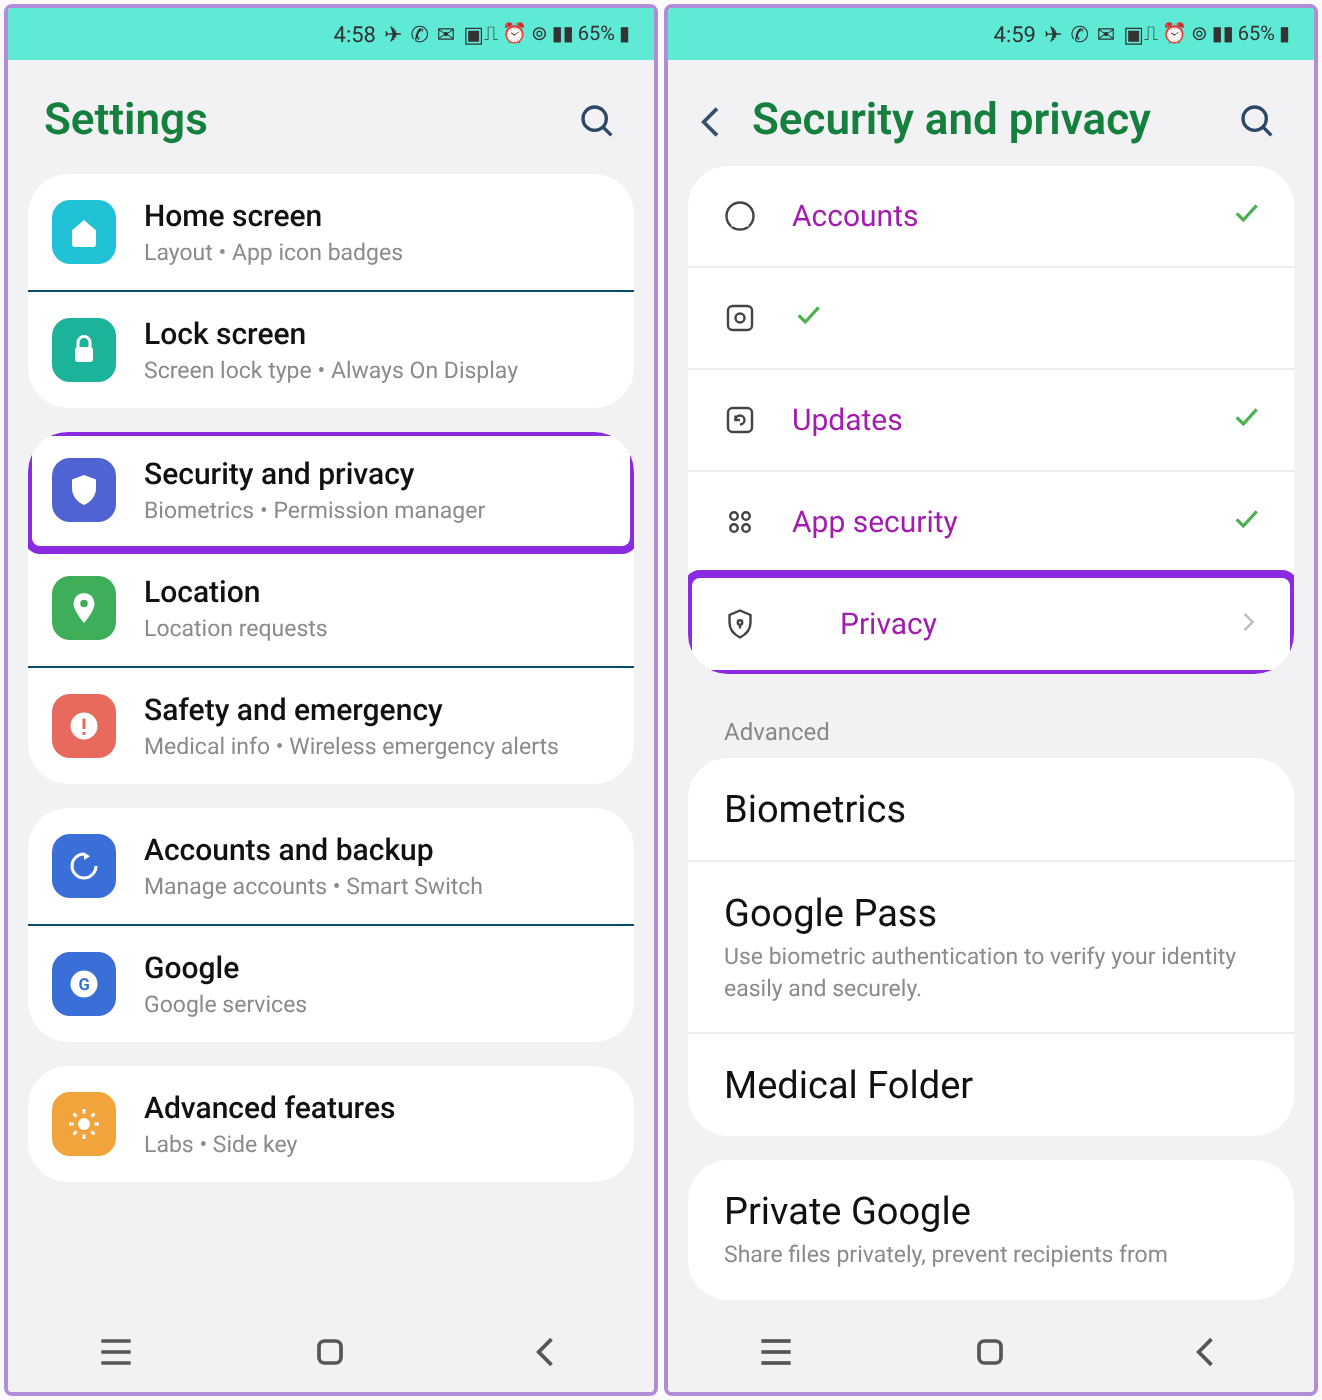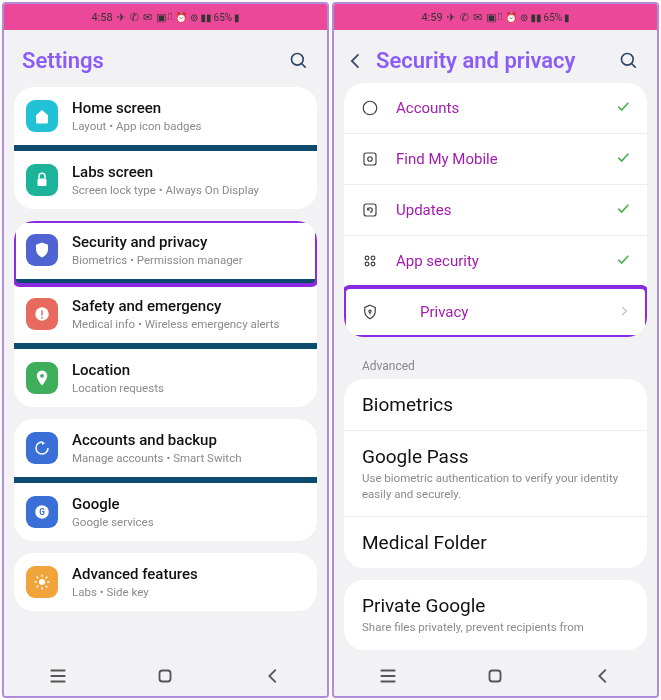--- a/index.html
+++ b/index.html
@@ -18,53 +18,53 @@
     background: #f2f2f5;
     display: flex; flex-direction: column;
     overflow: hidden;
     position: relative;
   }
   .statusbar {
     height: 26px;
     display: flex; align-items: center;
     padding: 0 12px;
     font-size: 11px; color: #333;
-    background: #ec4899;
-    justify-content: center;
+    background: #5eead4;
+    justify-content: flex-end;
   }
   .sb-left { display: flex; align-items: center; gap: 4px; }
   .sb-right { display: flex; align-items: center; gap: 2px; font-size: 10px; }
 
   .header {
     display: flex; align-items: center;
     padding: 18px 18px 14px 18px;
     gap: 10px;
   }
   .header.sub { padding: 16px 18px 10px 12px; }
   .back { width: 20px; height: 20px; display:flex;align-items:center;justify-content:center; color:#3a4d6b;}
   .title {
     flex: 1;
     font-size: 22px; font-weight: 600;
-    color: #8b5cf6;
+    color: #15803d;
   }
   .search { width: 20px; height: 20px; color:#2e4765; }
 
   .scroll { flex:1; overflow:hidden; padding: 0 10px 4px 10px; }
   .card {
     background: #fff;
     border-radius: 20px;
     margin-bottom: 12px;
     overflow: hidden;
   }
   .row {
     display: flex;
     align-items: center;
     padding: 12px 12px;
     gap: 14px;
-    border-bottom: 6px solid #0c4a6e;
+    border-bottom: 1px solid #0c4a6e;
     position: relative;
   }
   .row:last-child { border-bottom: none; }
   .ic {
     width: 32px; height: 32px;
     border-radius: 9px;
     display:flex; align-items:center; justify-content:center;
     flex-shrink: 0;
   }
   .ic svg { width: 18px; height: 18px; fill:#fff; }
@@ -159,60 +159,60 @@
           </div>
         </div>
         <div class="row">
           <div class="ic" style="background:#1bb39a">
             <svg viewBox="0 0 24 24">
               <rect x="6" y="10" width="12" height="10" rx="2"></rect>
               <path d="M8 10V7a4 4 0 1 1 8 0v3" fill="none" stroke="#fff" stroke-width="2"></path>
             </svg>
           </div>
           <div class="labels">
-            <div class="lbl">Labs screen</div>
+            <div class="lbl">Lock screen</div>
             <div class="sub">Screen lock type  •  Always On Display</div>
           </div>
         </div>
       </div>
       <div class="card">
         <div class="row hl">
           <div class="ic" style="background:#4f63d2">
             <svg viewBox="0 0 24 24">
               <path d="M12 2l8 3v6c0 5-3.5 9-8 11-4.5-2-8-6-8-11V5z"></path>
             </svg>
           </div>
           <div class="labels">
             <div class="lbl">Security and privacy</div>
             <div class="sub">Biometrics  •  Permission manager</div>
           </div>
         </div>
         <div class="row">
+          <div class="ic" style="background:#3fae5a">
+            <svg viewBox="0 0 24 24">
+              <path d="M12 2a7 7 0 0 1 7 7c0 5-7 13-7 13S5 14 5 9a7 7 0 0 1 7-7z"></path>
+              <circle cx="12" cy="9" r="2.5" fill="#3fae5a"></circle>
+            </svg>
+          </div>
+          <div class="labels">
+            <div class="lbl">Location</div>
+            <div class="sub">Location requests</div>
+          </div>
+        </div>
+        <div class="row">
           <div class="ic" style="background:#e86a5f">
             <svg viewBox="0 0 24 24">
               <circle cx="12" cy="12" r="9"></circle>
               <rect x="11" y="7" width="2" height="7" fill="#e86a5f"></rect>
               <rect x="11" y="16" width="2" height="2" fill="#e86a5f"></rect>
             </svg>
           </div>
           <div class="labels">
             <div class="lbl">Safety and emergency</div>
             <div class="sub">Medical info  •  Wireless emergency alerts</div>
-          </div>
-        </div>
-        <div class="row">
-          <div class="ic" style="background:#3fae5a">
-            <svg viewBox="0 0 24 24">
-              <path d="M12 2a7 7 0 0 1 7 7c0 5-7 13-7 13S5 14 5 9a7 7 0 0 1 7-7z"></path>
-              <circle cx="12" cy="9" r="2.5" fill="#3fae5a"></circle>
-            </svg>
-          </div>
-          <div class="labels">
-            <div class="lbl">Location</div>
-            <div class="sub">Location requests</div>
           </div>
         </div>
       </div>
       <div class="card">
         <div class="row">
           <div class="ic" style="background:#3a6fd8">
             <svg viewBox="0 0 24 24">
               <path d="M12 3a9 9 0 1 0 9 9h-2a7 7 0 1 1-7-7V3z"></path>
               <path d="M12 3v5l4-2.5z"></path>
             </svg>
@@ -321,21 +321,20 @@
               <polyline points="5 13 10 18 20 7"></polyline>
             </svg></span>
         </div>
         <div class="row2">
           <span class="ic2">
             <svg viewBox="0 0 24 24">
               <rect x="4" y="4" width="16" height="16" rx="3"></rect>
               <circle cx="12" cy="12" r="3"></circle>
             </svg>
           </span>
-          <span class="lbl2">Find My Mobile</span>
           <span class="chk"><svg width="16" height="16" viewBox="0 0 24 24" fill="none" stroke="currentColor" stroke-width="2.4">
               <polyline points="5 13 10 18 20 7"></polyline>
             </svg></span>
         </div>
         <div class="row2">
           <span class="ic2">
             <svg viewBox="0 0 24 24">
               <rect x="4" y="4" width="16" height="16" rx="3"></rect>
               <path d="M9 12a3 3 0 1 1 3 3"></path>
               <polyline points="9 9 9 12 12 12"></polyline>

